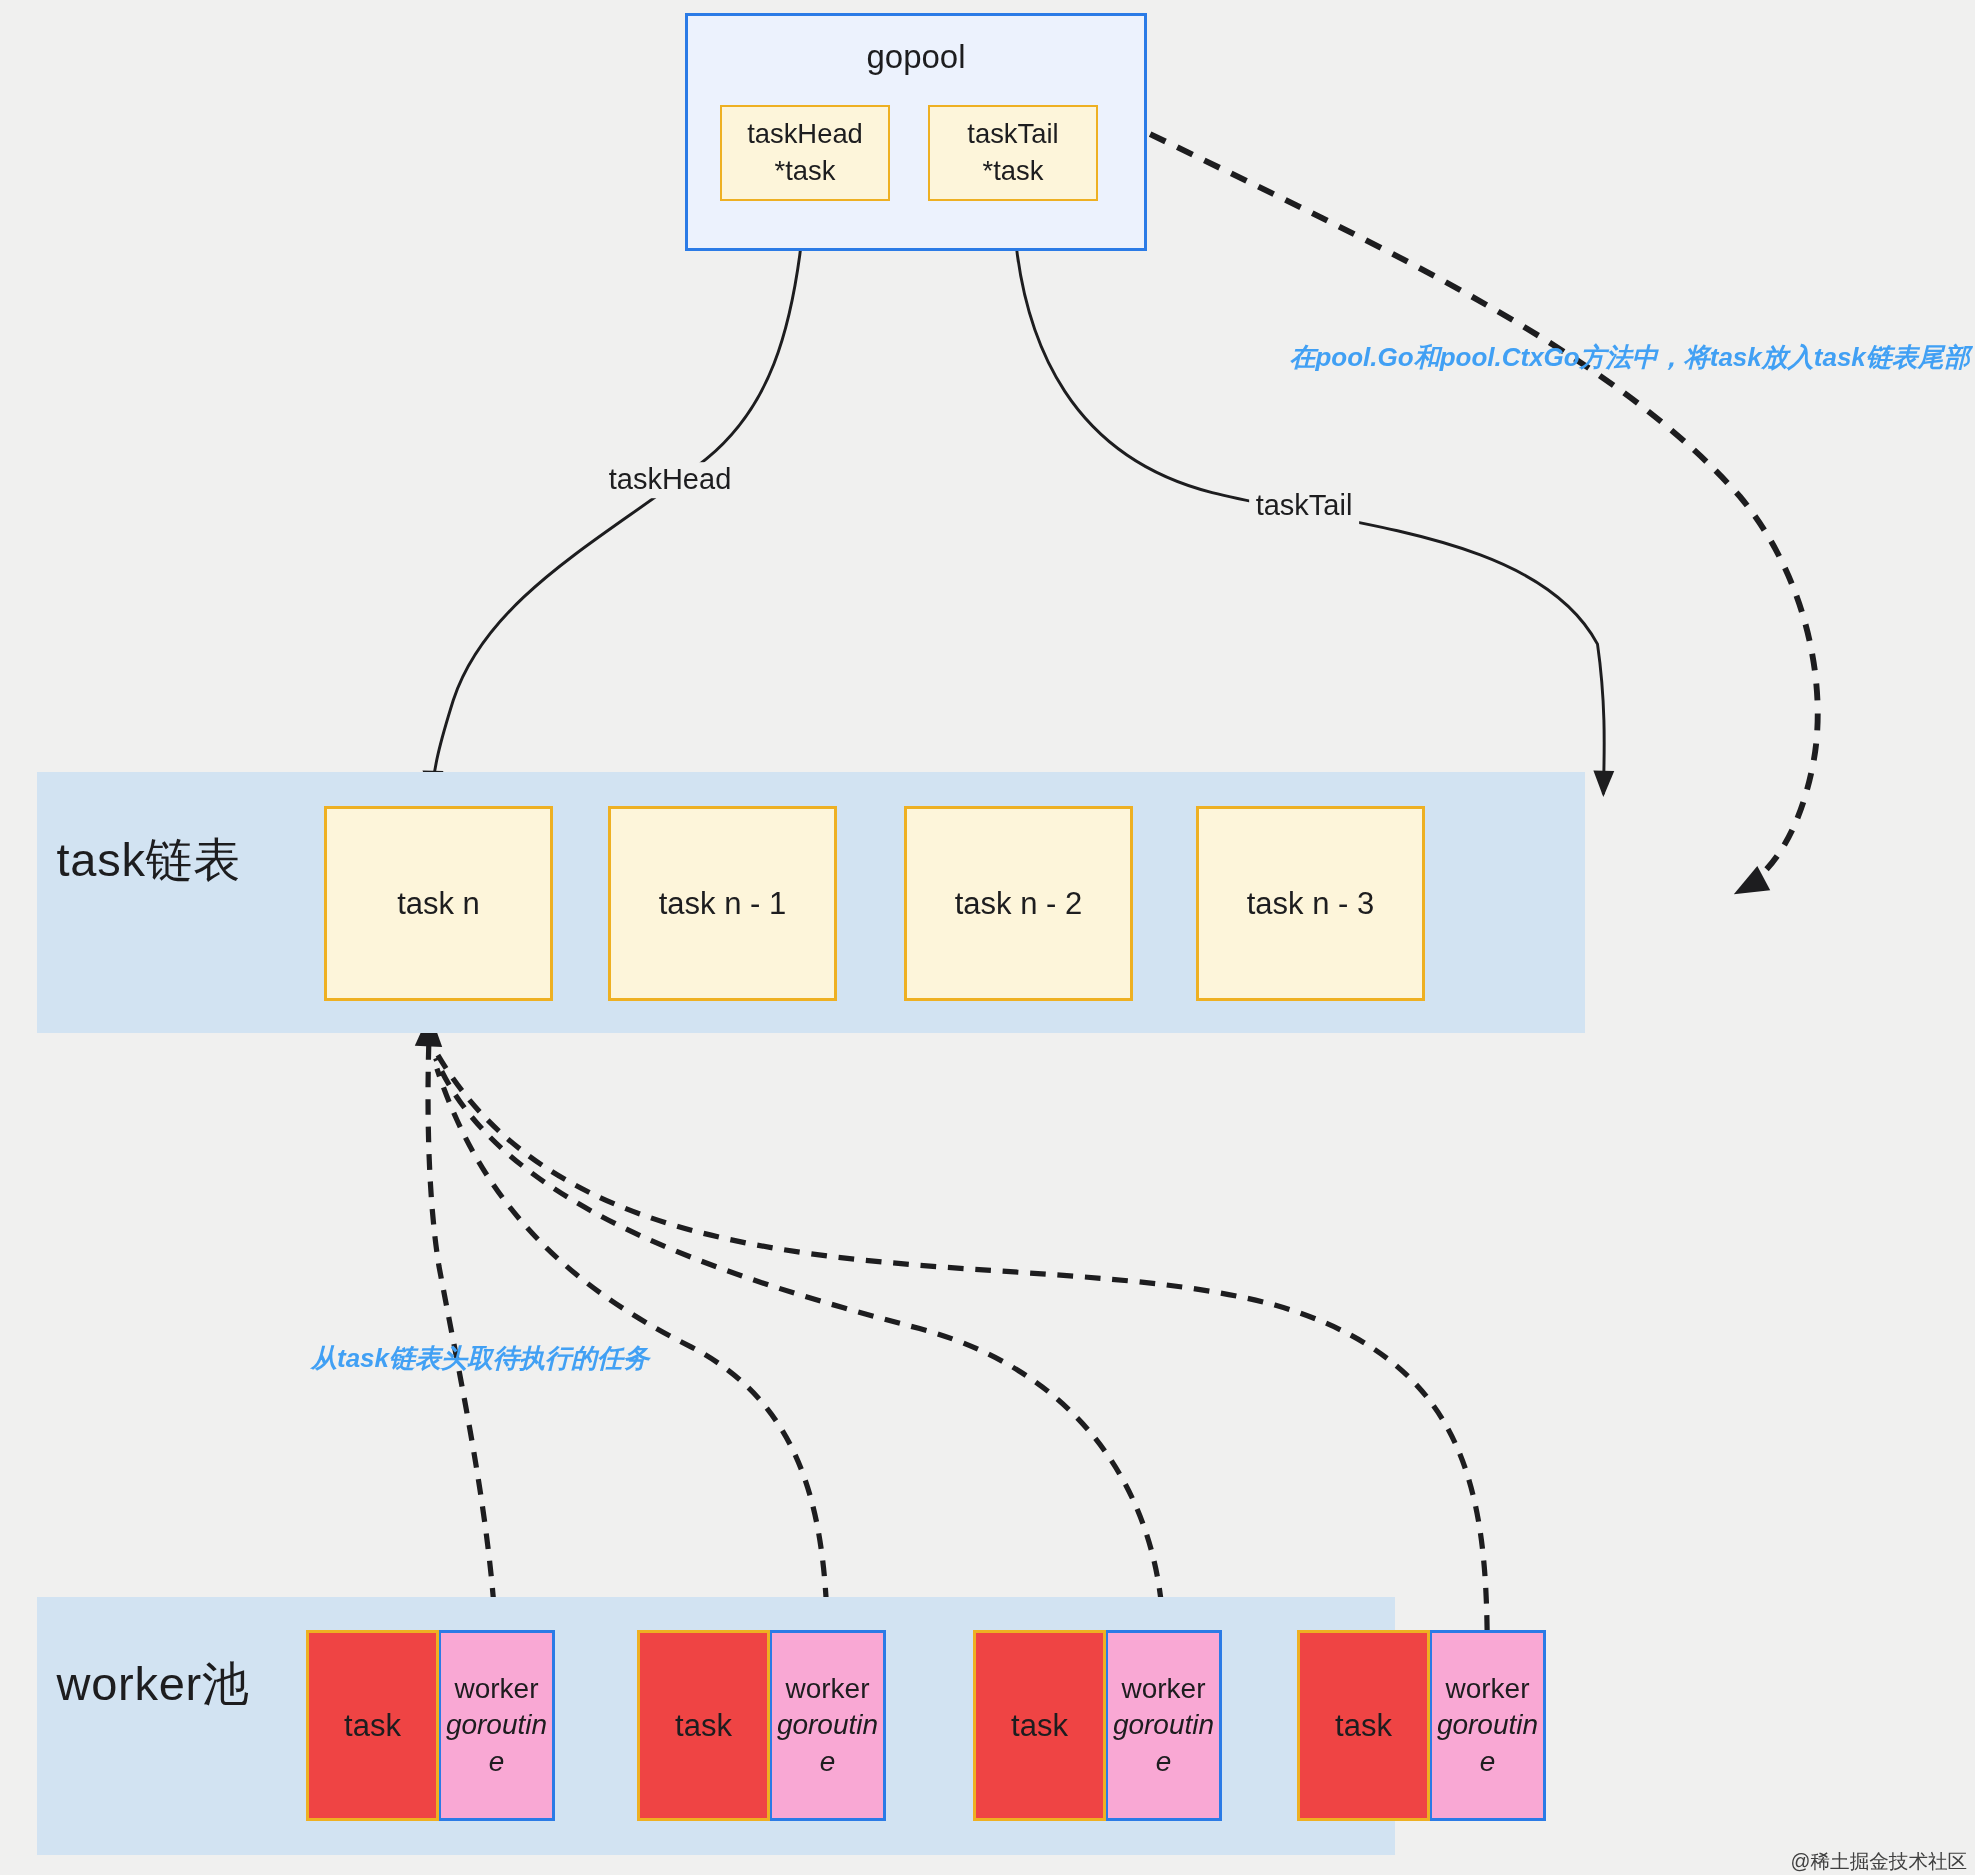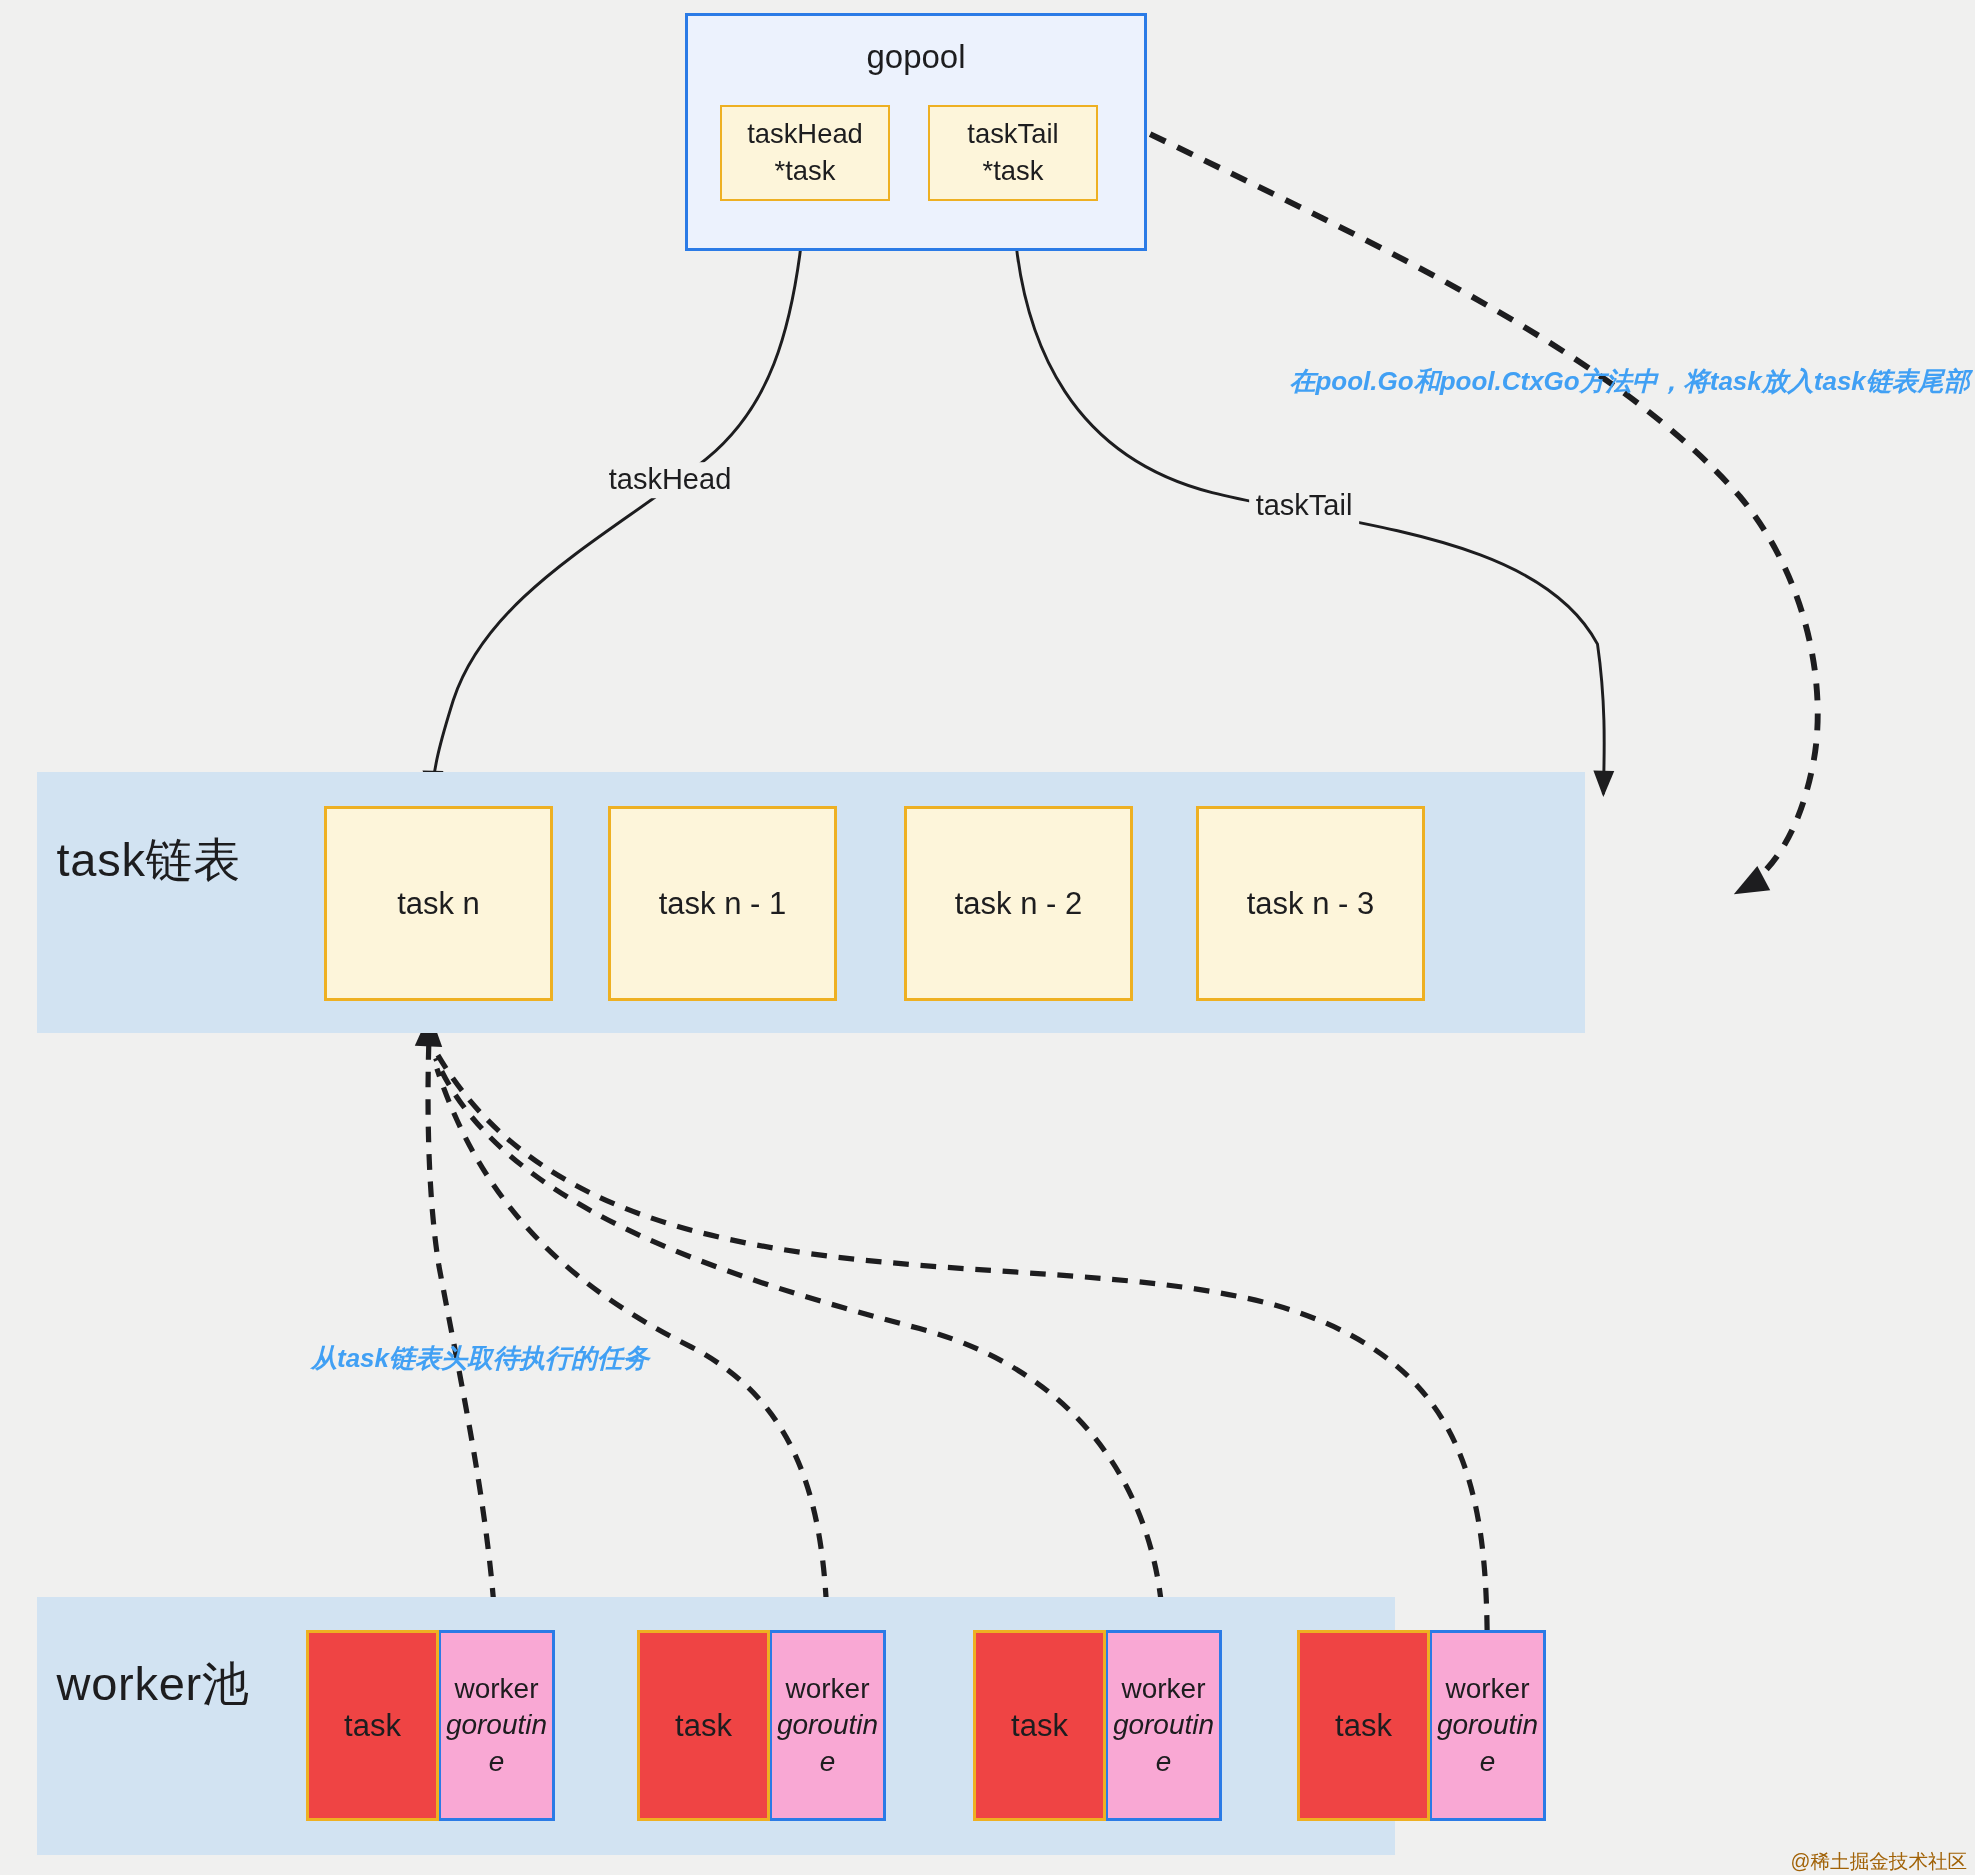--- a/index.html
+++ b/index.html
@@ -42,24 +42,24 @@
        align-items:center;justify-content:center;font-size:28px;line-height:1.3;}
   .wgo .wg2{font-style:italic;word-break:break-all;text-align:center;width:96%;}
 
   
   .edge-label{position:absolute;transform:translate(-50%,-50%);font-size:29px;
        background:#f0f0ef;padding:1.3px 6.5px;white-space:nowrap;}
 
   
   .note{position:absolute;font-size:26px;font-style:italic;font-weight:600;
         color:#41a0f4;white-space:nowrap;}
-  .note.enqueue{right:5.2px;top:340px;margin-top:24px;}
+  .note.enqueue{right:5.2px;top:340px;}
   .note.dequeue{left:311px;top:1341px;}
 
-  .watermark{position:absolute;right:7.8px;top:1848px;font-size:19.6px;color:#a16207;}
+  .watermark{position:absolute;right:7.8px;top:1848px;font-size:19.6px;color:#404040;}
 </style>
 </head>
 <body>
 
 <div id="canvas">
 
   <svg id="wires" viewBox="0 0 3024 2872" xmlns="http://www.w3.org/2000/svg">
     <defs>
       <marker id="arrow" markerUnits="userSpaceOnUse" markerWidth="46" markerHeight="38" refX="38" refY="18" orient="auto">
         <path d="M2,2 L42,18 L2,34 Z" fill="#1d1d1f"></path>

